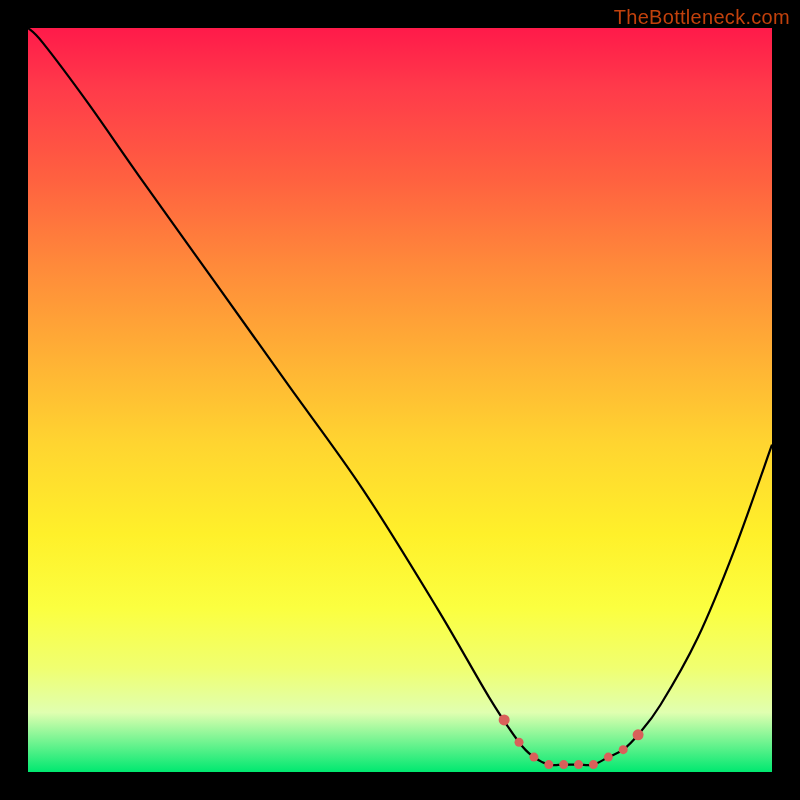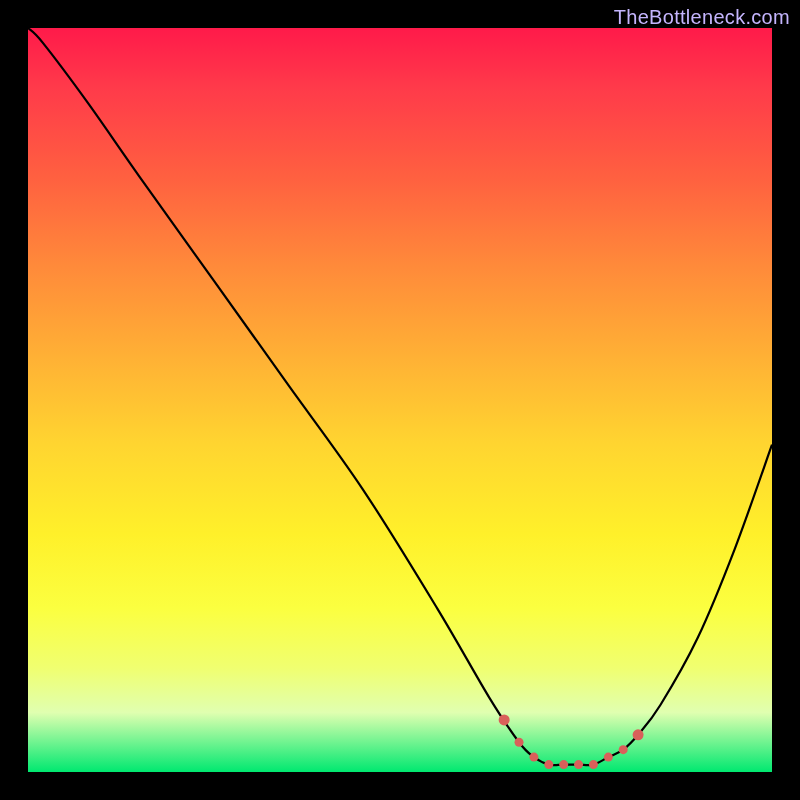--- a/index.html
+++ b/index.html
@@ -8,21 +8,21 @@
     width: 800px;
     height: 800px;
     background: #000;
     position: relative;
     font-family: Arial, sans-serif;
   }
   .watermark {
     position: absolute;
     top: 6px;
     right: 10px;
-    color: #c4b5fd;
+    color: #c2410c;
     font-size: 20px;
     font-weight: 500;
     letter-spacing: 0.3px;
   }
   .plot-area {
     position: absolute;
     left: 28px;
     top: 28px;
     width: 744px;
     height: 744px;

